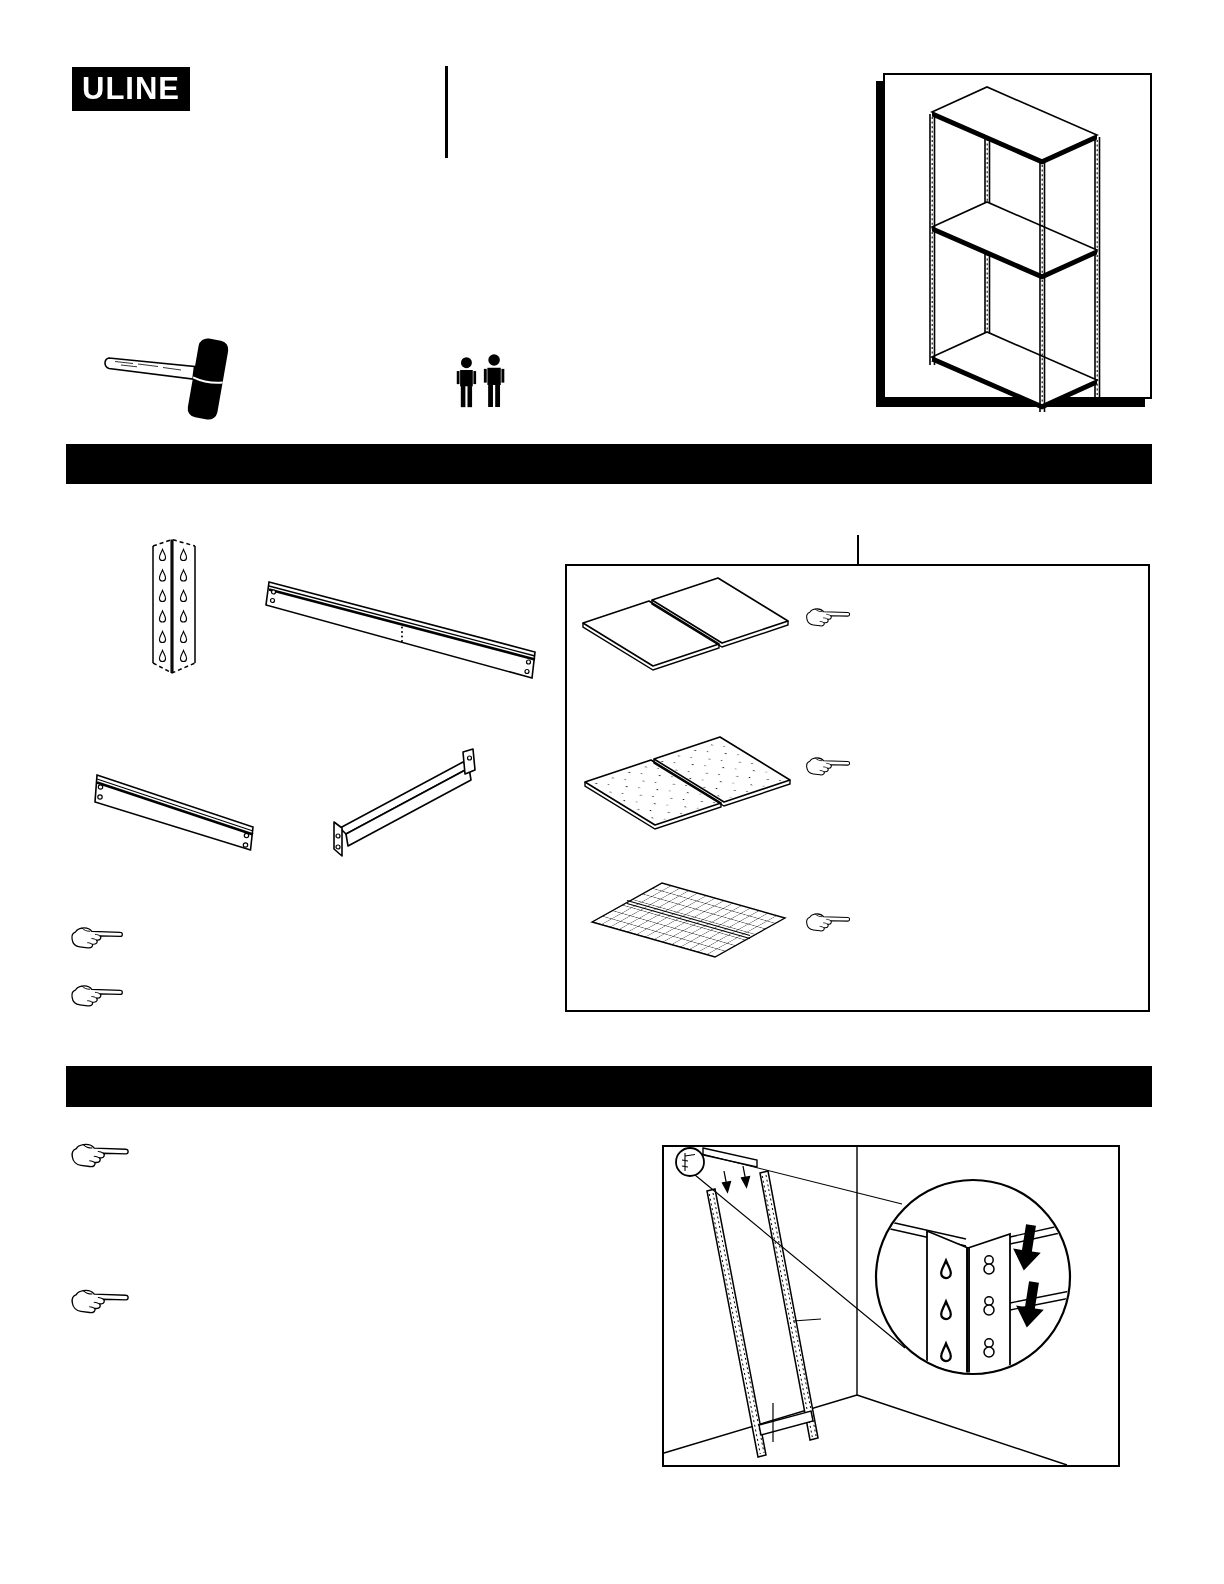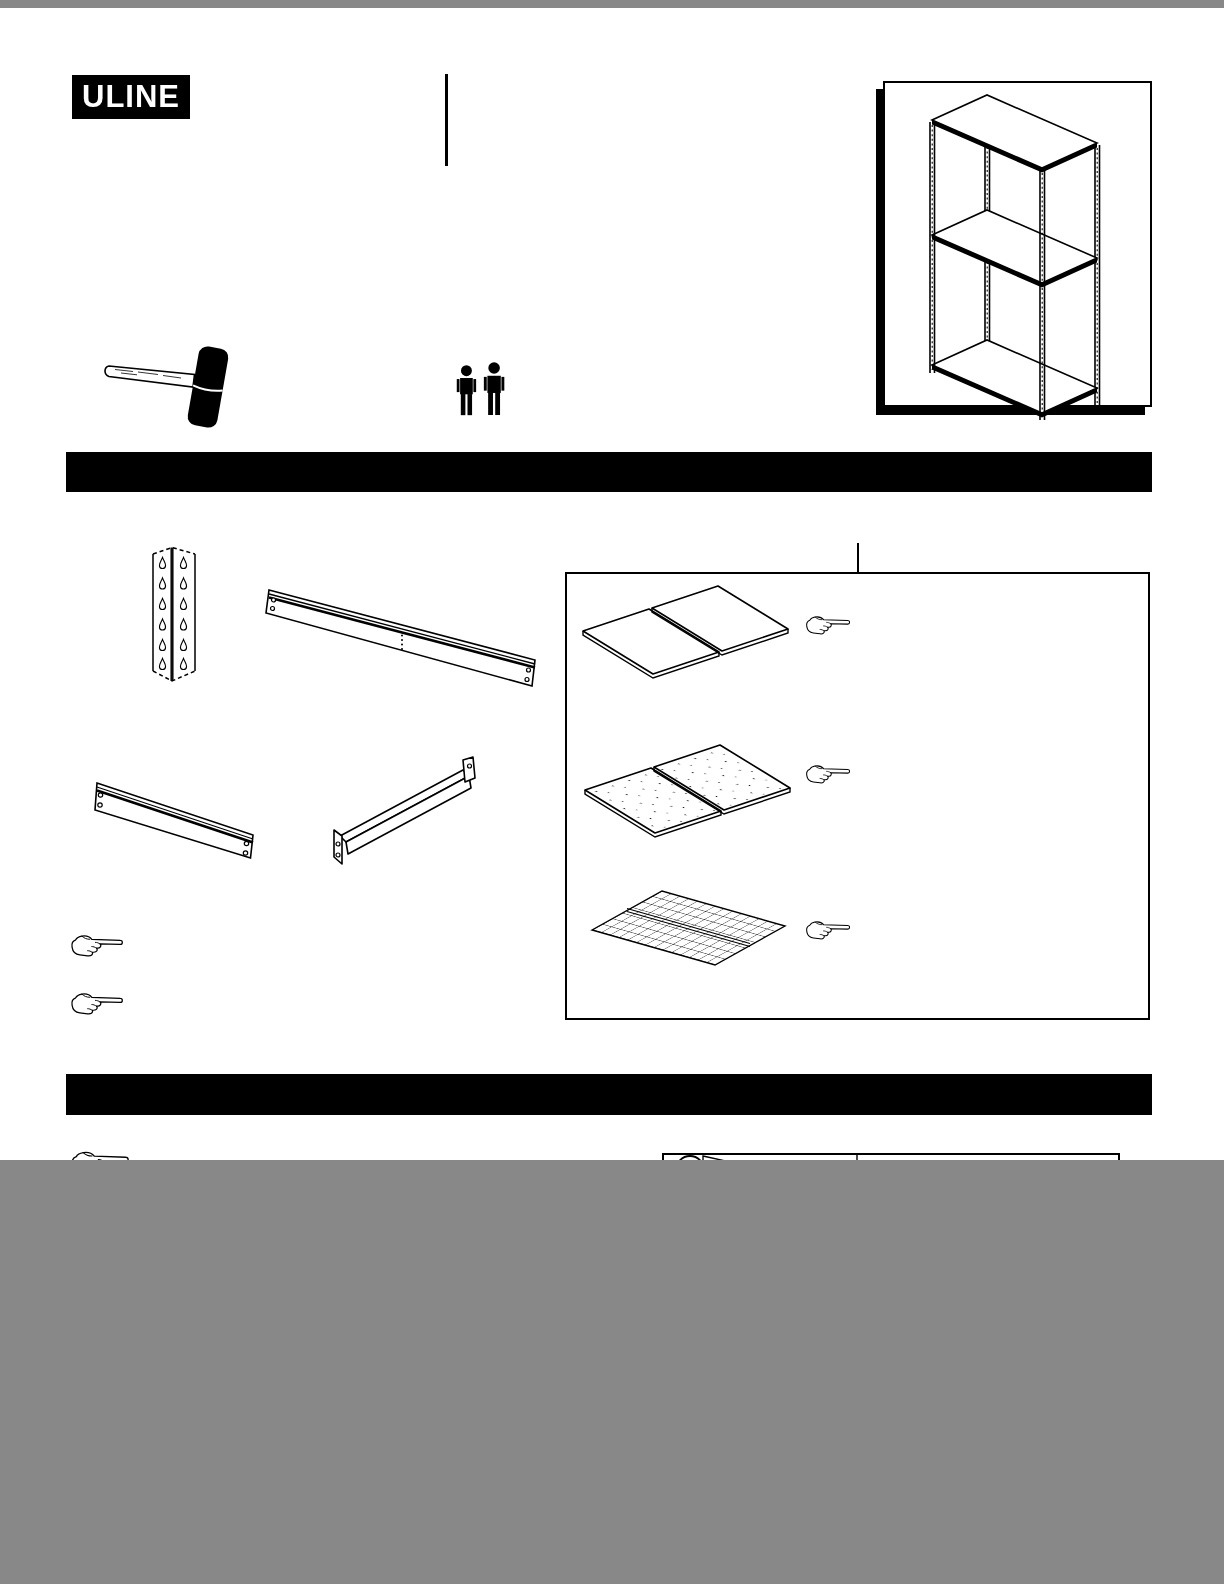--- a/index.html
+++ b/index.html
@@ -1,16 +1,16 @@
 <!DOCTYPE html>
 <html><head>
 <meta charset="utf-8">
 <style>
   html,body{margin:0;padding:0;background:#888;}
-  #page{position:relative;width:1224px;height:1152px;background:#ffffff;margin:8px auto;
+  #page{position:relative;width:1224px;height:1584px;background:#ffffff;margin:0 auto;
         font-family:"Liberation Sans",sans-serif;overflow:hidden;}
   .abs{position:absolute;}
   #logo{left:72px;top:67px;width:118px;height:44px;background:#000;color:#fff;
         font-weight:bold;font-size:31px;line-height:44px;text-align:center;letter-spacing:1px;}
   #divider{left:445px;top:66px;width:3px;height:92px;background:#000;}
   .bar{left:66px;width:1086px;background:#000;}
   #bar1{top:444px;height:40px;}
   #bar2{top:1066px;height:41px;}
   #heroFrame{left:883px;top:73px;width:265px;height:322px;border:2px solid #000;
              box-shadow:-7px 8px 0 0 #000;background:#fff;}

